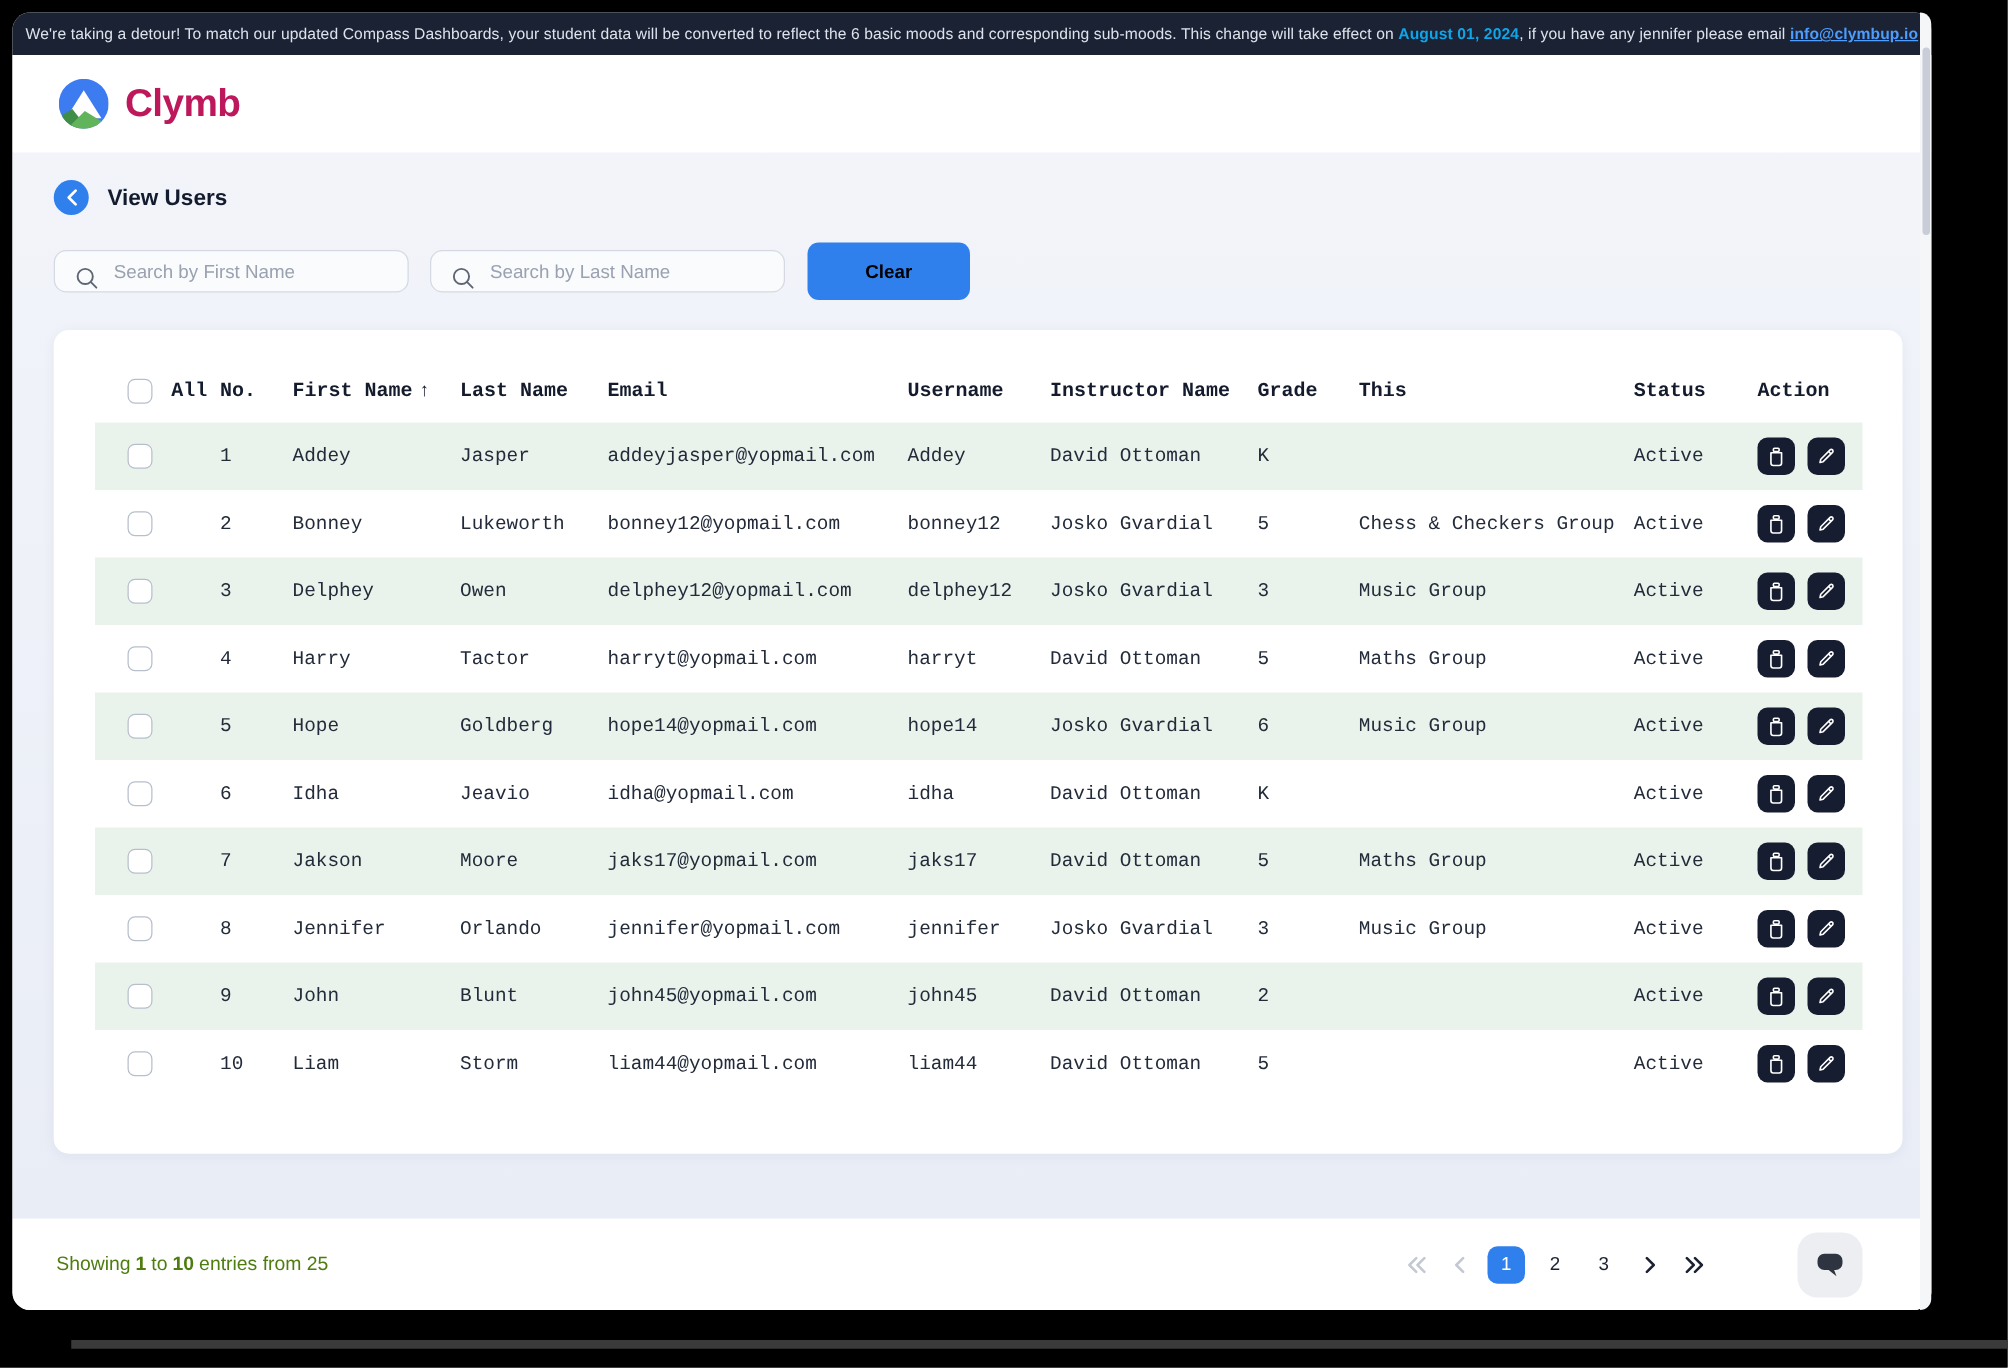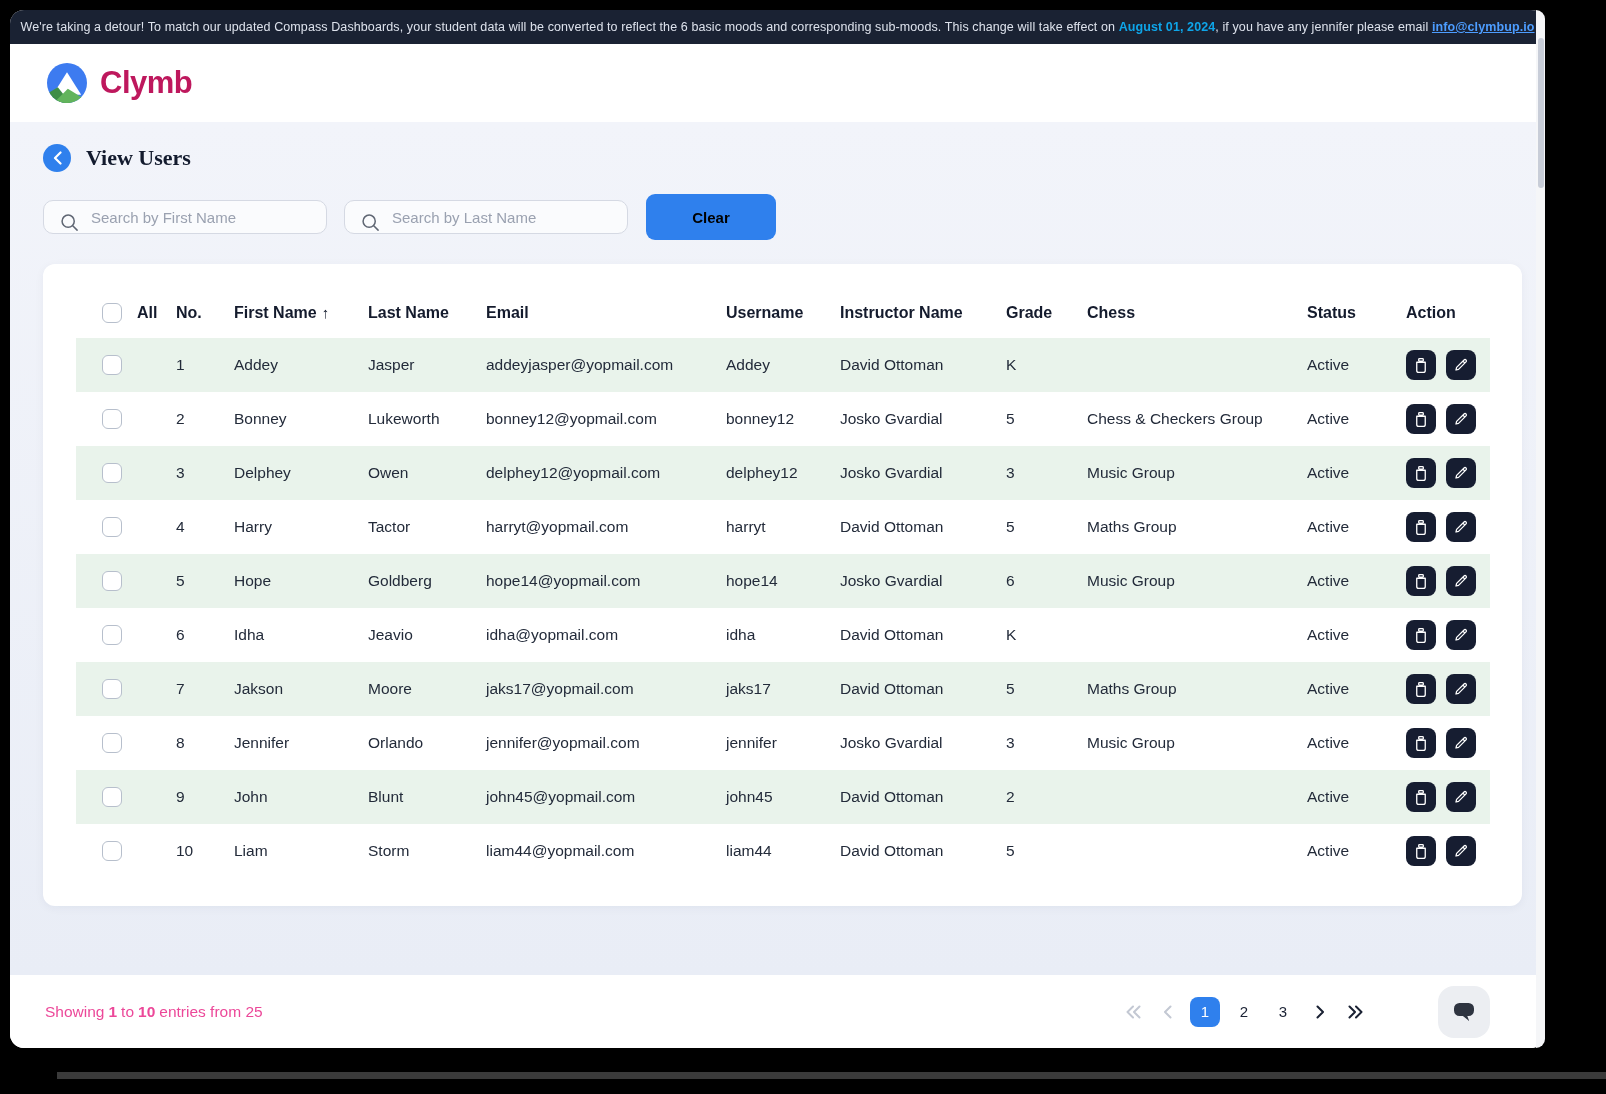--- a/index.html
+++ b/index.html
@@ -30,54 +30,54 @@
               gap:14px; font-size:15px; color:#2a3242; cursor:pointer; }
   .account { display:flex; align-items:center; gap:7px; cursor:pointer; }
   .avatar-ring { width:36px; height:36px; border-radius:50%; overflow:hidden; display:flex; }
 
   
   .main { flex:1; background:linear-gradient(#f2f4fa,#e9edf6); padding:18px 23px 0 23px; overflow:hidden; }
 
   .title-row { display:flex; align-items:center; gap:15px; margin:4px 0 0 10px; }
   .back-btn { width:28px; height:28px; border-radius:50%; background:#2f80ed; border:none;
               display:flex; align-items:center; justify-content:center; cursor:pointer; }
-  .page-title { font-size:22px; font-weight:700; color:#131b2e;font-family:Liberation Serif, serif; }
+  .page-title { font-size:18px; font-weight:700; color:#131b2e; }
 
   .search-row { display:flex; align-items:center; gap:17px; margin:22px 0 0 10px; }
   .search-field { position:relative; width:284px; height:34px; }
   .search-field input { width:100%; height:100%; border:1px solid #d5d9e3; border-radius:10px;
                         background:#fafbfd; padding:0 12px 0 47px; font-size:15px; color:#2a3242;
                         font-family:inherit; outline:none; }
   .search-field input::placeholder { color:#9aa1b0; }
   .search-icon { position:absolute; left:17px; top:13px; pointer-events:none; }
   .clear-btn { width:130px; height:46px; margin-left:1px; background:#2f80ed; color:#000000;
                border:none; border-radius:9px; font-size:15px; font-weight:700;
                font-family:inherit; cursor:pointer; }
 
   
-  .card { background:#fff; border-radius:12px; margin:24px 0 0 10px; padding:24px 32px 28px 33px;
-          box-shadow:0 2px 10px rgba(25,35,70,.05); }
+  .card { background:#fff; border-radius:12px; margin:24px 0 0 10px; padding:24px 32px 45px 33px;
+          box-shadow:0 2px 10px rgba(25,35,70,.05);font-family:Liberation Mono, monospace; }
   .tgrid { display:grid;
            grid-template-columns:100px 58px 134px 118px 240px 114px 166px 81px 220px 99px 94px;
            align-items:center; }
   .thead { height:50px; font-size:16px; font-weight:700; color:#141b2d; }
   .trow  { height:54px; font-size:15.5px; color:#232b3a; background:#fff; }
   .trow.green { background:#e9f3eb; }
   .cell-check { display:flex; align-items:center; gap:15px; padding-left:26px; }
   .checkbox { width:20px; height:20px; border:1.5px solid #b7bfcc; border-radius:6px;
               background:#fff; cursor:pointer; flex:0 0 auto; }
   .sort-arrow { font-weight:400; font-size:15px; margin-left:5px; color:#141b2d; }
   .cell-action { display:flex; align-items:center; gap:10px; }
   .icon-btn { width:30px; height:30px; border-radius:8px; background:#161d31; border:none;
               display:flex; align-items:center; justify-content:center; cursor:pointer; }
 
   
   .footer { height:73px; flex:0 0 73px; background:#fff; border-radius:0 0 14px 14px;
             display:flex; align-items:center; padding:0 55px 0 35px; }
-  .showing { display:flex; align-items:center; gap:4px; font-size:15.5px; color:#ec4899; }
+  .showing { display:flex; align-items:center; gap:4px; font-size:15.5px; color:#4d7c0f; }
   .pager { margin-left:auto; display:flex; align-items:center; gap:9px; }
   .pg-btn { background:none; border:none; cursor:pointer; display:flex; align-items:center;
             justify-content:center; width:26px; height:30px; }
   .pg-num { background:none; border:none; cursor:pointer; width:30px; height:30px;
             border-radius:8px; font-size:15px; color:#1a2133; font-family:inherit;
             display:flex; align-items:center; justify-content:center; }
   .pg-num.active { background:#2f80ed; color:#fff; font-weight:500; }
   .chat-launcher { margin-left:70px; width:52px; height:52px; border-radius:16px; border:none;
                    background:#eceef2; display:flex; align-items:center; justify-content:center;
                    cursor:pointer; }
@@ -161,21 +161,21 @@
         </div>
         <div>No.</div>
         <div>
           <span>First Name</span><span class="sort-arrow">↑</span>
         </div>
         <div>Last Name</div>
         <div>Email</div>
         <div>Username</div>
         <div>Instructor Name</div>
         <div>Grade</div>
-        <div>Chess</div>
+        <div>This</div>
         <div>Status</div>
         <div>Action</div>
       </div>
 
       <div>
   <div class="tgrid trow green">
     <div class="cell-check">
       <span class="checkbox"></span>
     </div>
     <div>1</div>

